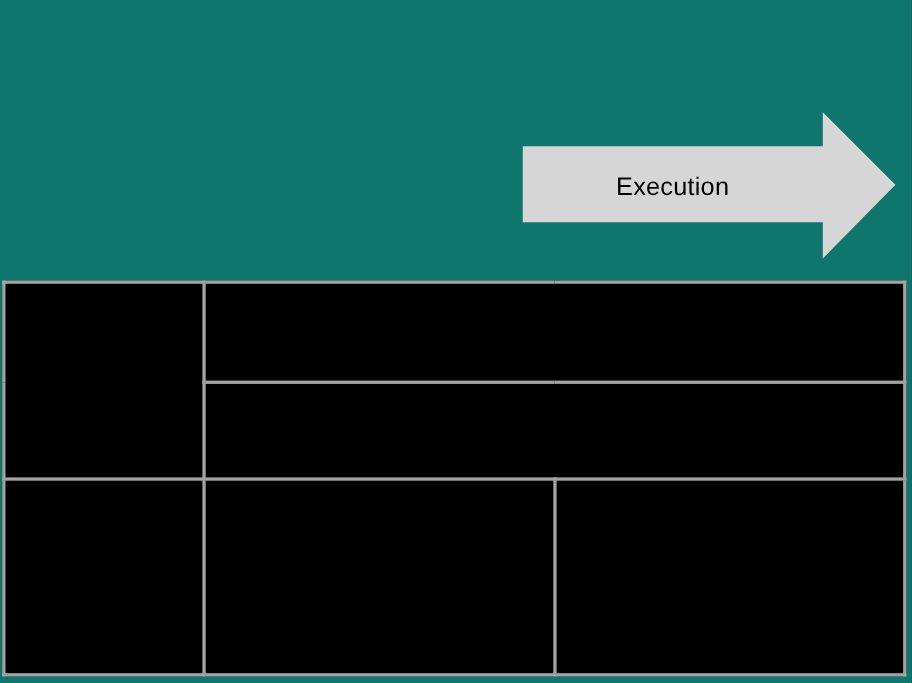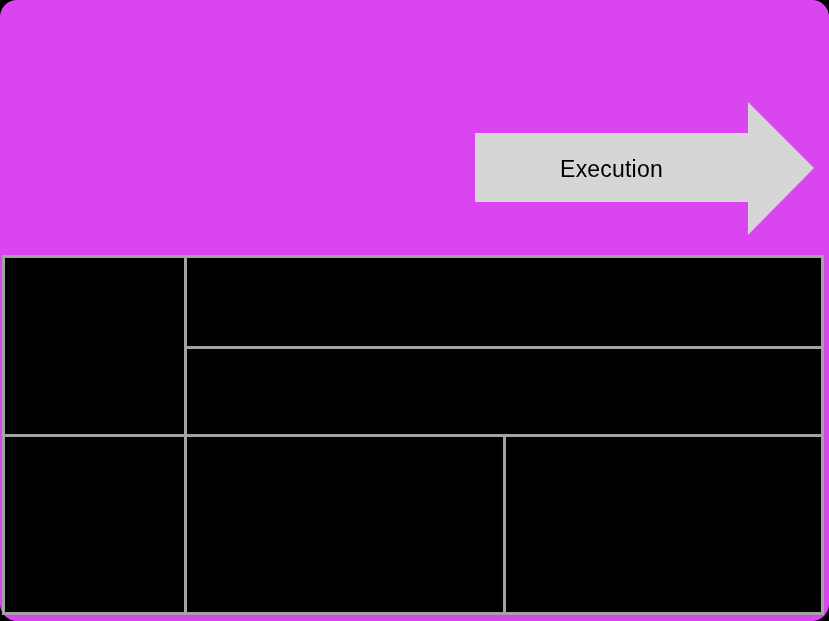--- a/index.html
+++ b/index.html
@@ -83,21 +83,21 @@
   }
 
   
   .r1 { height: 91px; }  
   .r2 { height: 88px; }  
   .r3 { height: 178px; } 
 </style>
 </head>
 <body style="background: rgb(0, 0, 0);">
 
-<div id="canvas" style="background: #d946ef; border-radius: 17px;">
+<div id="canvas" style="background: #0f766e;">
 
   <div id="arrow-group">
     <svg id="arrow-svg" width="340" height="134" viewBox="0 0 340 134">
 
       <polygon points="0,31 273,31 273,0 339,66 273,133 273,100 0,100" fill="#D6D6D6" stroke="none"></polygon>
     </svg>
     <div id="arrow-label" style="color: rgb(0, 0, 0);">Execution</div>
   </div>
 
   <table id="grid-table">

